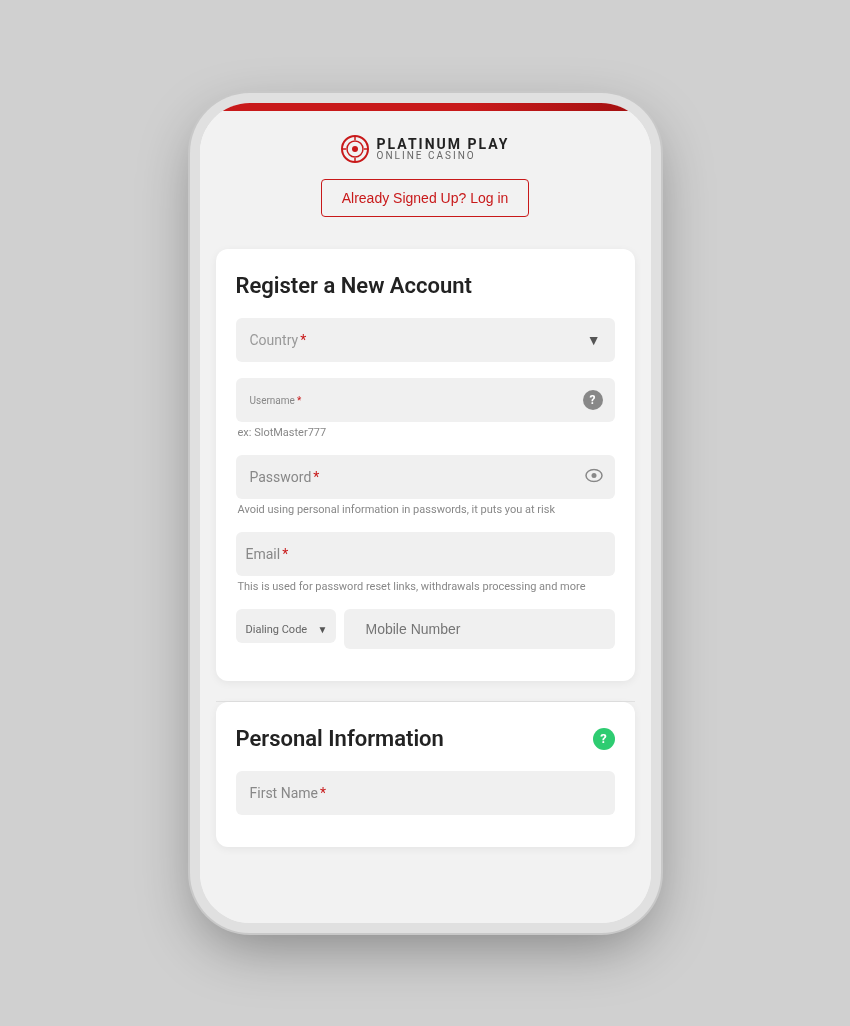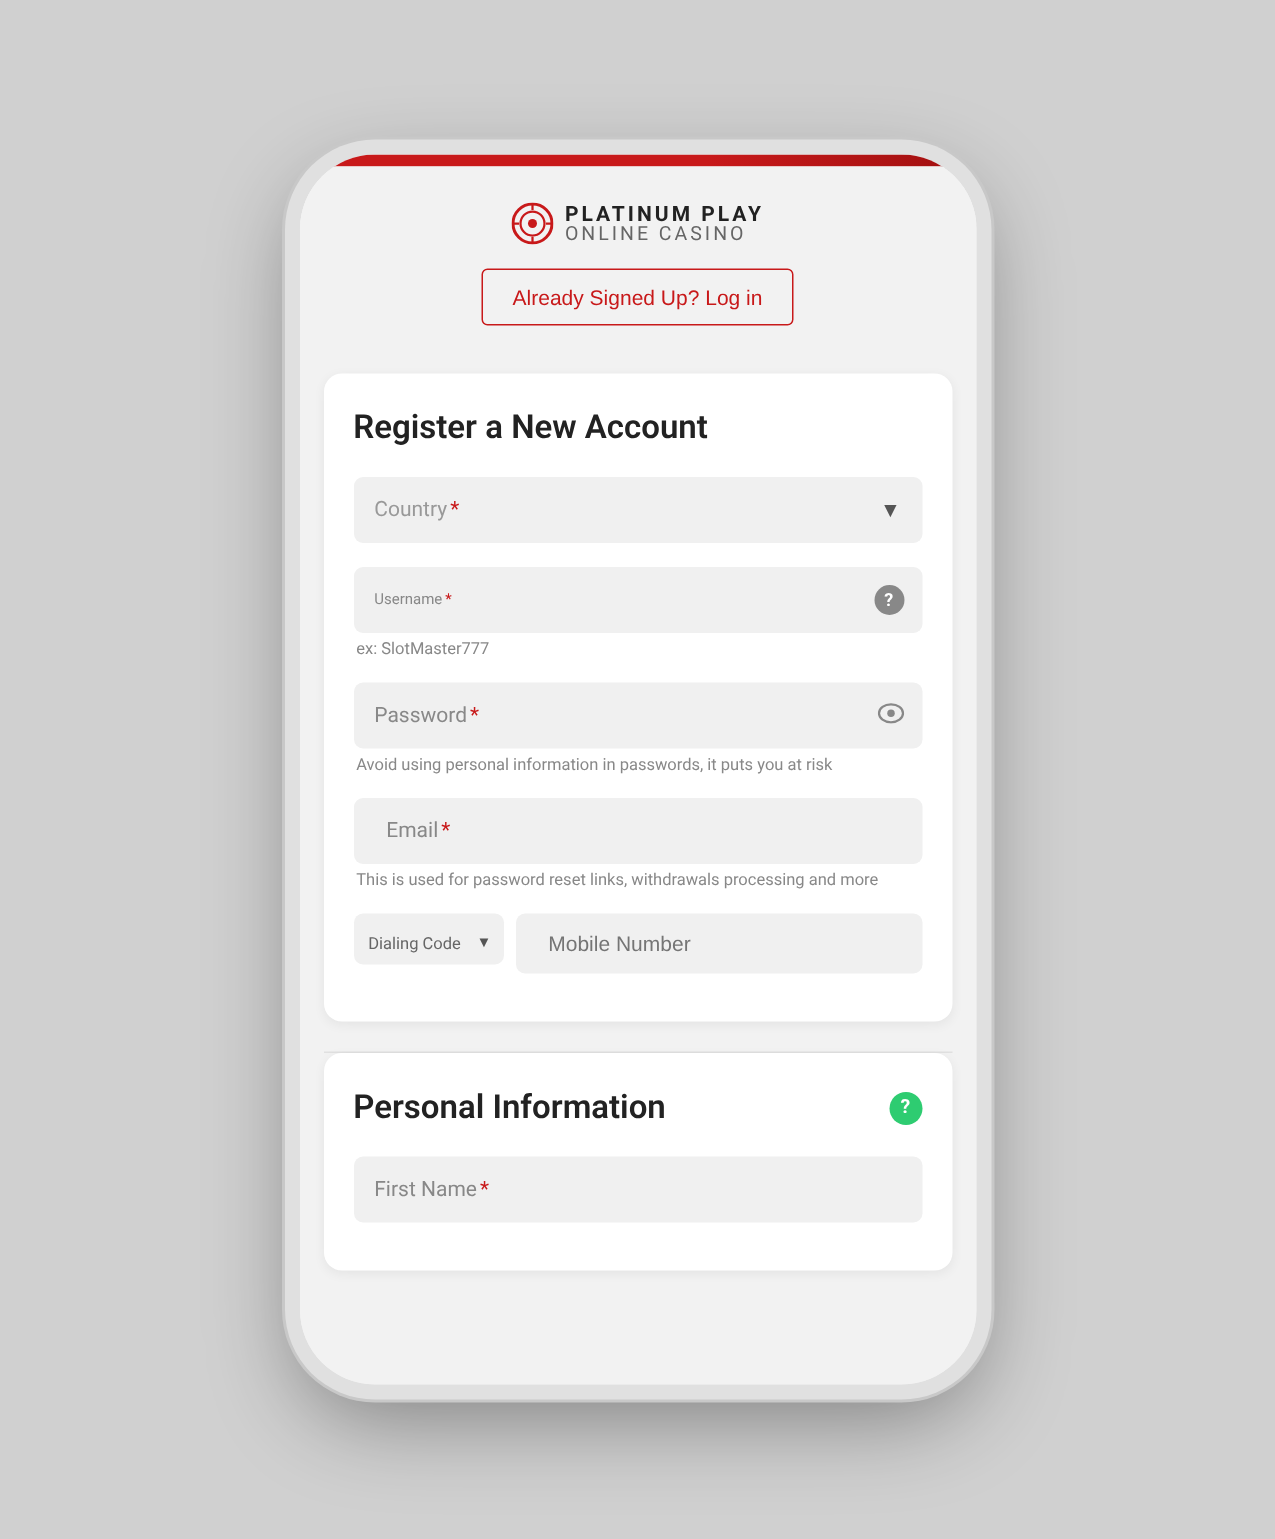--- a/index.html
+++ b/index.html
@@ -69,21 +69,21 @@
 
     .logo-main {
       font-size: 14px;
       font-weight: 700;
       letter-spacing: 2px;
       color: #222;
       text-transform: uppercase;
     }
 
     .logo-sub {
-      font-size: 13px;
+      font-size: 10px;
       letter-spacing: 2px;
       color: #666;
       text-transform: uppercase;
     }
 
     .login-button {
       border: 1.5px solid #c8191a;
       background: transparent;
       color: #c8191a;
       padding: 10px 20px;
@@ -326,21 +326,21 @@
               <circle cx="9" cy="7" r="2.5" fill="#888"></circle>
             </svg>
           </span>
         </div>
         <div class="field-hint">Avoid using personal information in passwords, it puts you at risk</div>
       </div>
 
       <div class="field-group">
         <div class="input-wrapper">
           <input class="field-input" type="email" placeholder="" style="">
-          <span style="position:absolute;left:22px;top:50%;transform:translateY(-50%);pointer-events:none;font-size:14px;color:#888;">
+          <span style="position:absolute;left:10px;top:50%;transform:translateY(-50%);pointer-events:none;font-size:14px;color:#888;">
             <span>Email</span><span class="required-star">*</span>
           </span>
         </div>
         <div class="field-hint">This is used for password reset links, withdrawals processing and more</div>
       </div>
 
       <div class="phone-row">
         <div class="dialing-wrapper" style="position:relative;">
           <select class="dialing-select">
             <option value="" disabled="" selected=""></option>

